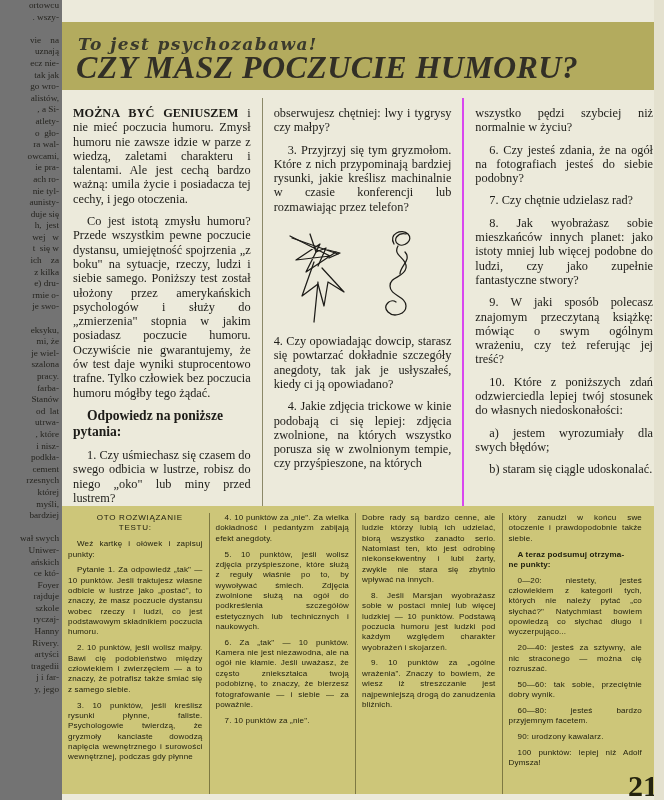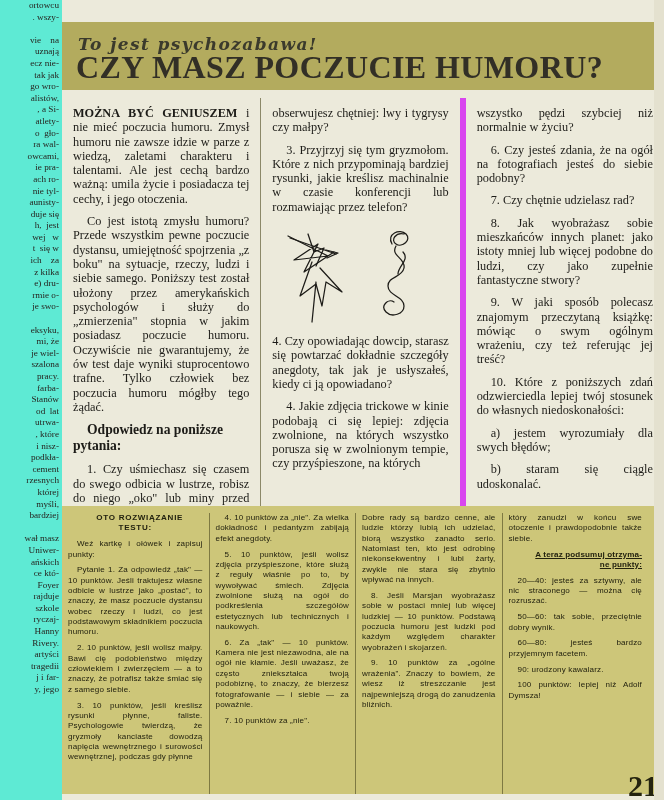--- a/index.html
+++ b/index.html
@@ -9,21 +9,21 @@
     font-family:"Liberation Serif", serif;
     color:#1d1c18;
     position:relative;
   }
   
   #page{position:absolute;inset:0;background:#eceadb;}
 
   
   #left-bleed{
     position:absolute;left:0;top:0;width:62px;height:800px;
-    background:#5eead4;
+    background:#737373;
     overflow:hidden;
     padding:0;
   }
   #left-bleed .bl{
     font-family:"Liberation Serif",serif;
     font-size:9.2px;line-height:11.6px;
     text-align:right;
     color:#262520;
     padding-right:3px;
     white-space:pre;
@@ -41,36 +41,37 @@
     font-style:italic;font-weight:bold;
     font-size:17px;letter-spacing:1.4px;
     color:#3b3a2c;
   }
   #headline{
     position:absolute;left:14px;top:27px;
     font-family:"Liberation Serif", serif;
     font-weight:bold;font-size:32px;letter-spacing:.4px;
     color:#322f26;
     white-space:nowrap;
+    font-style:italic;
   }
 
   
   #top-article{
     position:absolute;left:62px;top:98px;width:602px;height:408px;
     display:flex;
   }
   .tcol{
     width:194px;
     padding:0 3px;
     font-size:12.3px;line-height:14.3px;
     text-align:justify;
     text-justify:inter-word;
     hyphens:manual;
   }
-  .tcol.mid{border-left:1px solid #8b8868;border-right:6px solid #d946ef;}
+  .tcol.mid{border-left:1px solid #8b8868;border-right:2px solid #d946ef;}
   .tcol p{margin:8px;text-indent:14px;}
   .tcol p.noind{text-indent:0;}
   .lead{font-weight:bold;}
   .subhead{
     text-align:left;font-weight:bold;font-size:13.6px;
     line-height:16px;margin:11px 0 7px 0;text-indent:0;
   }
   #doodle{height:104px;margin:8px 0 2px 0;display:block;}
 
   
@@ -88,27 +89,26 @@
     font-size:8.05px;line-height:10.35px;
     text-align:justify;
     font-family:"Liberation Sans", sans-serif;
     color:#23220f;
     letter-spacing:.15px;
   }
   .scol + .scol{border-left:1px solid #7e7942;}
   .scol p{margin:0 0 5.5px 0;text-indent:9px;}
   .scol p.noind{text-indent:0;}
   .s-head{
-    text-align:center;font-weight:bold;text-indent:0;
+    text-align:center;font-weight:normal;text-indent:0;
     margin:0 0 5px 0;letter-spacing:.7px;
   }
   .s-sub{
-    text-align:right;font-weight:bold;text-indent:0;
+    text-align:left;font-weight:bold;text-indent:0;
     margin:9px 0 5px 0;
-    text-decoration:underline;
   }
   #pagenum{
     position:absolute;right:6px;bottom:-9px;
     font-family:"Liberation Serif",serif;
     font-weight:bold;font-size:30px;color:#24230f;
   }
   #right-bleed{
     position:absolute;right:0;top:0;width:10px;height:800px;
     background:#e4e1cf;
   }
@@ -159,21 +159,21 @@
         <div class="bl">utrwa-</div>
         <div class="bl">, które</div>
         <div class="bl">i nisz-</div>
         <div class="bl">podkła-</div>
         <div class="bl">cement</div>
         <div class="bl">rzesnych</div>
         <div class="bl">  której</div>
         <div class="bl">myśli,</div>
         <div class="bl">bardziej</div>
         <div class="bl gap">&nbsp;</div>
-        <div class="bl">wał masz</div>
+        <div class="bl">wał swych</div>
         <div class="bl">Uniwer-</div>
         <div class="bl">ańskich</div>
         <div class="bl">ce któ-</div>
         <div class="bl">Foyer</div>
         <div class="bl">rajduje</div>
         <div class="bl">szkole</div>
         <div class="bl">ryczaj-</div>
         <div class="bl">Hanny</div>
         <div class="bl">Rivery.</div>
         <div class="bl">artyści</div>
@@ -265,20 +265,21 @@
       <p>9. 10 punktów za „ogólne wrażenia". Znaczy to bowiem, że wiesz iż streszczanie jest najpewniejszą drogą do zanudzenia bliźnich.</p>
     </div>
 
     <div class="scol">
       <p class="noind">który zanudzi w końcu swe otoczenie i prawdopodobnie także siebie.</p>
       <p class="s-sub">
         <span>A teraz podsumuj otrzyma-</span><br>
         <span>ne punkty:</span>
       </p>
       <div id="score-list">
+          <p>0—20: niestety, jesteś człowiekiem z kategorii tych, których nie należy pytać „co słychać?" Natychmiast bowiem opowiedzą co słychać długo i wyczerpująco...</p>
           <p>20—40: jesteś za sztywny, ale nic straconego — można cię rozruszać.</p>
           <p>50—60: tak sobie, przeciętnie dobry wynik.</p>
           <p>60—80: jesteś bardzo przyjemnym facetem.</p>
           <p>90: urodzony kawalarz.</p>
           <p>100 punktów: lepiej niż Adolf Dymsza!</p>
         </div>
     </div>
 
     <div id="pagenum">21</div>
   </div>

